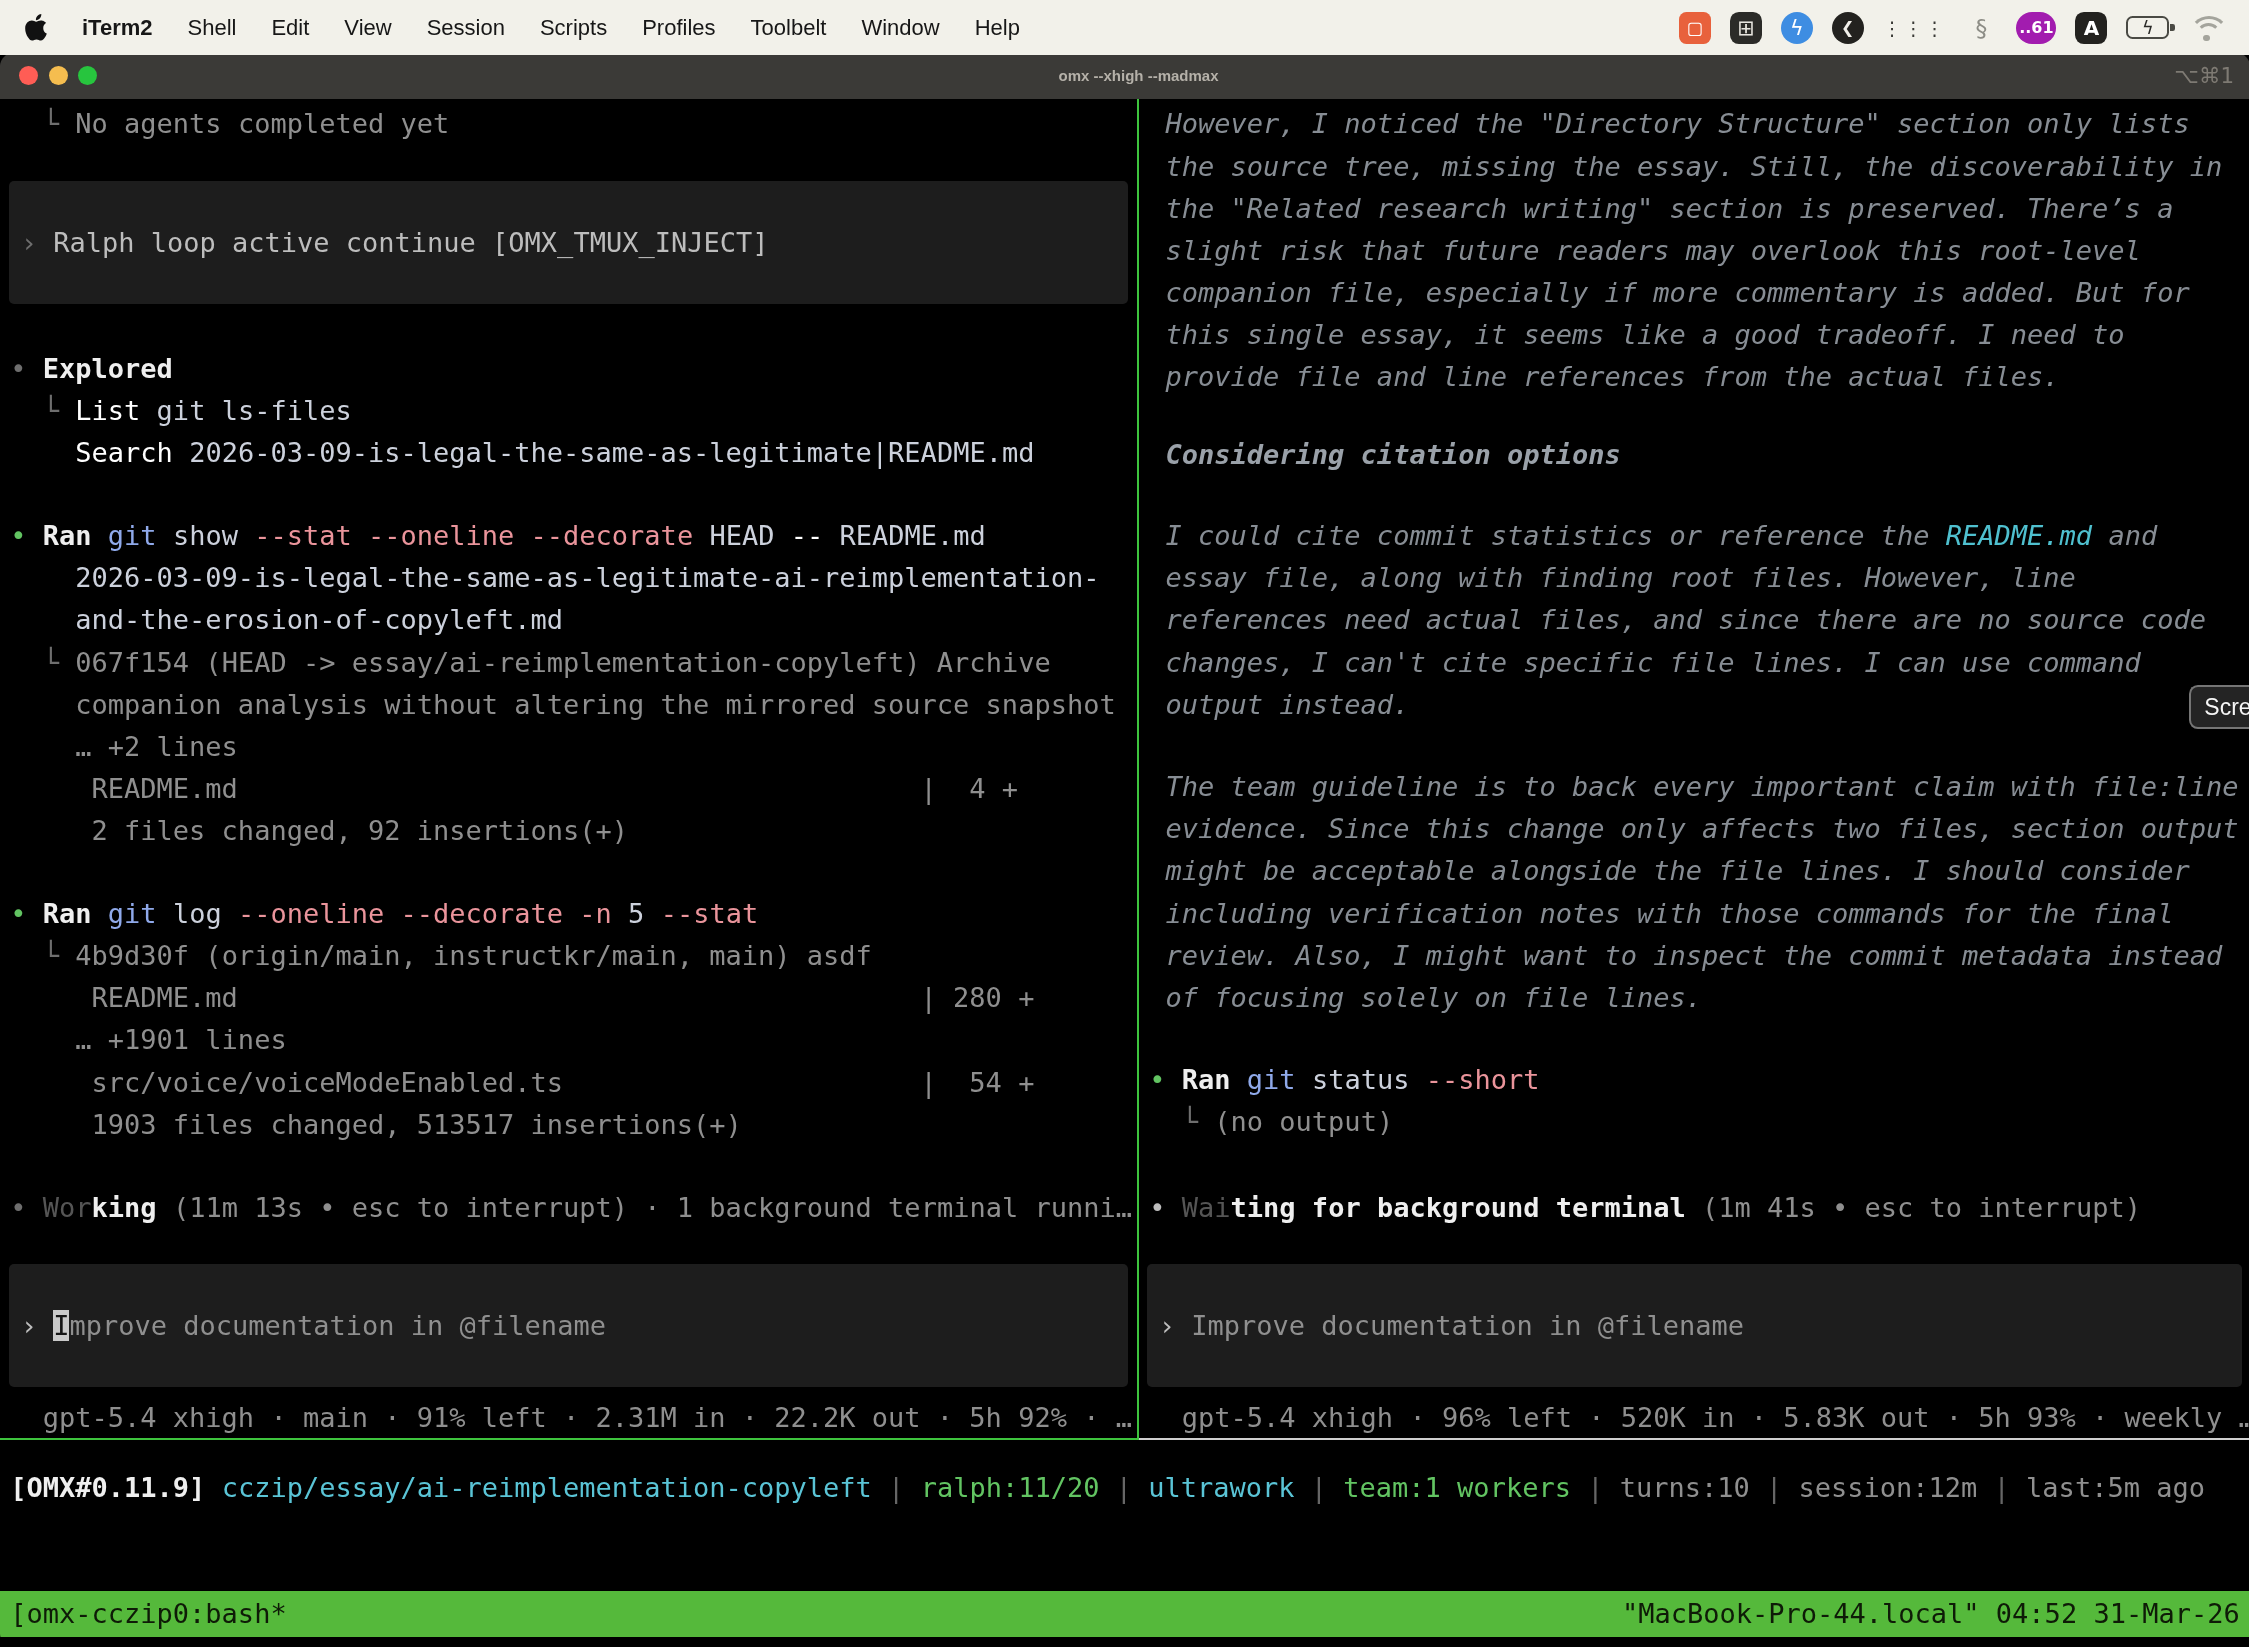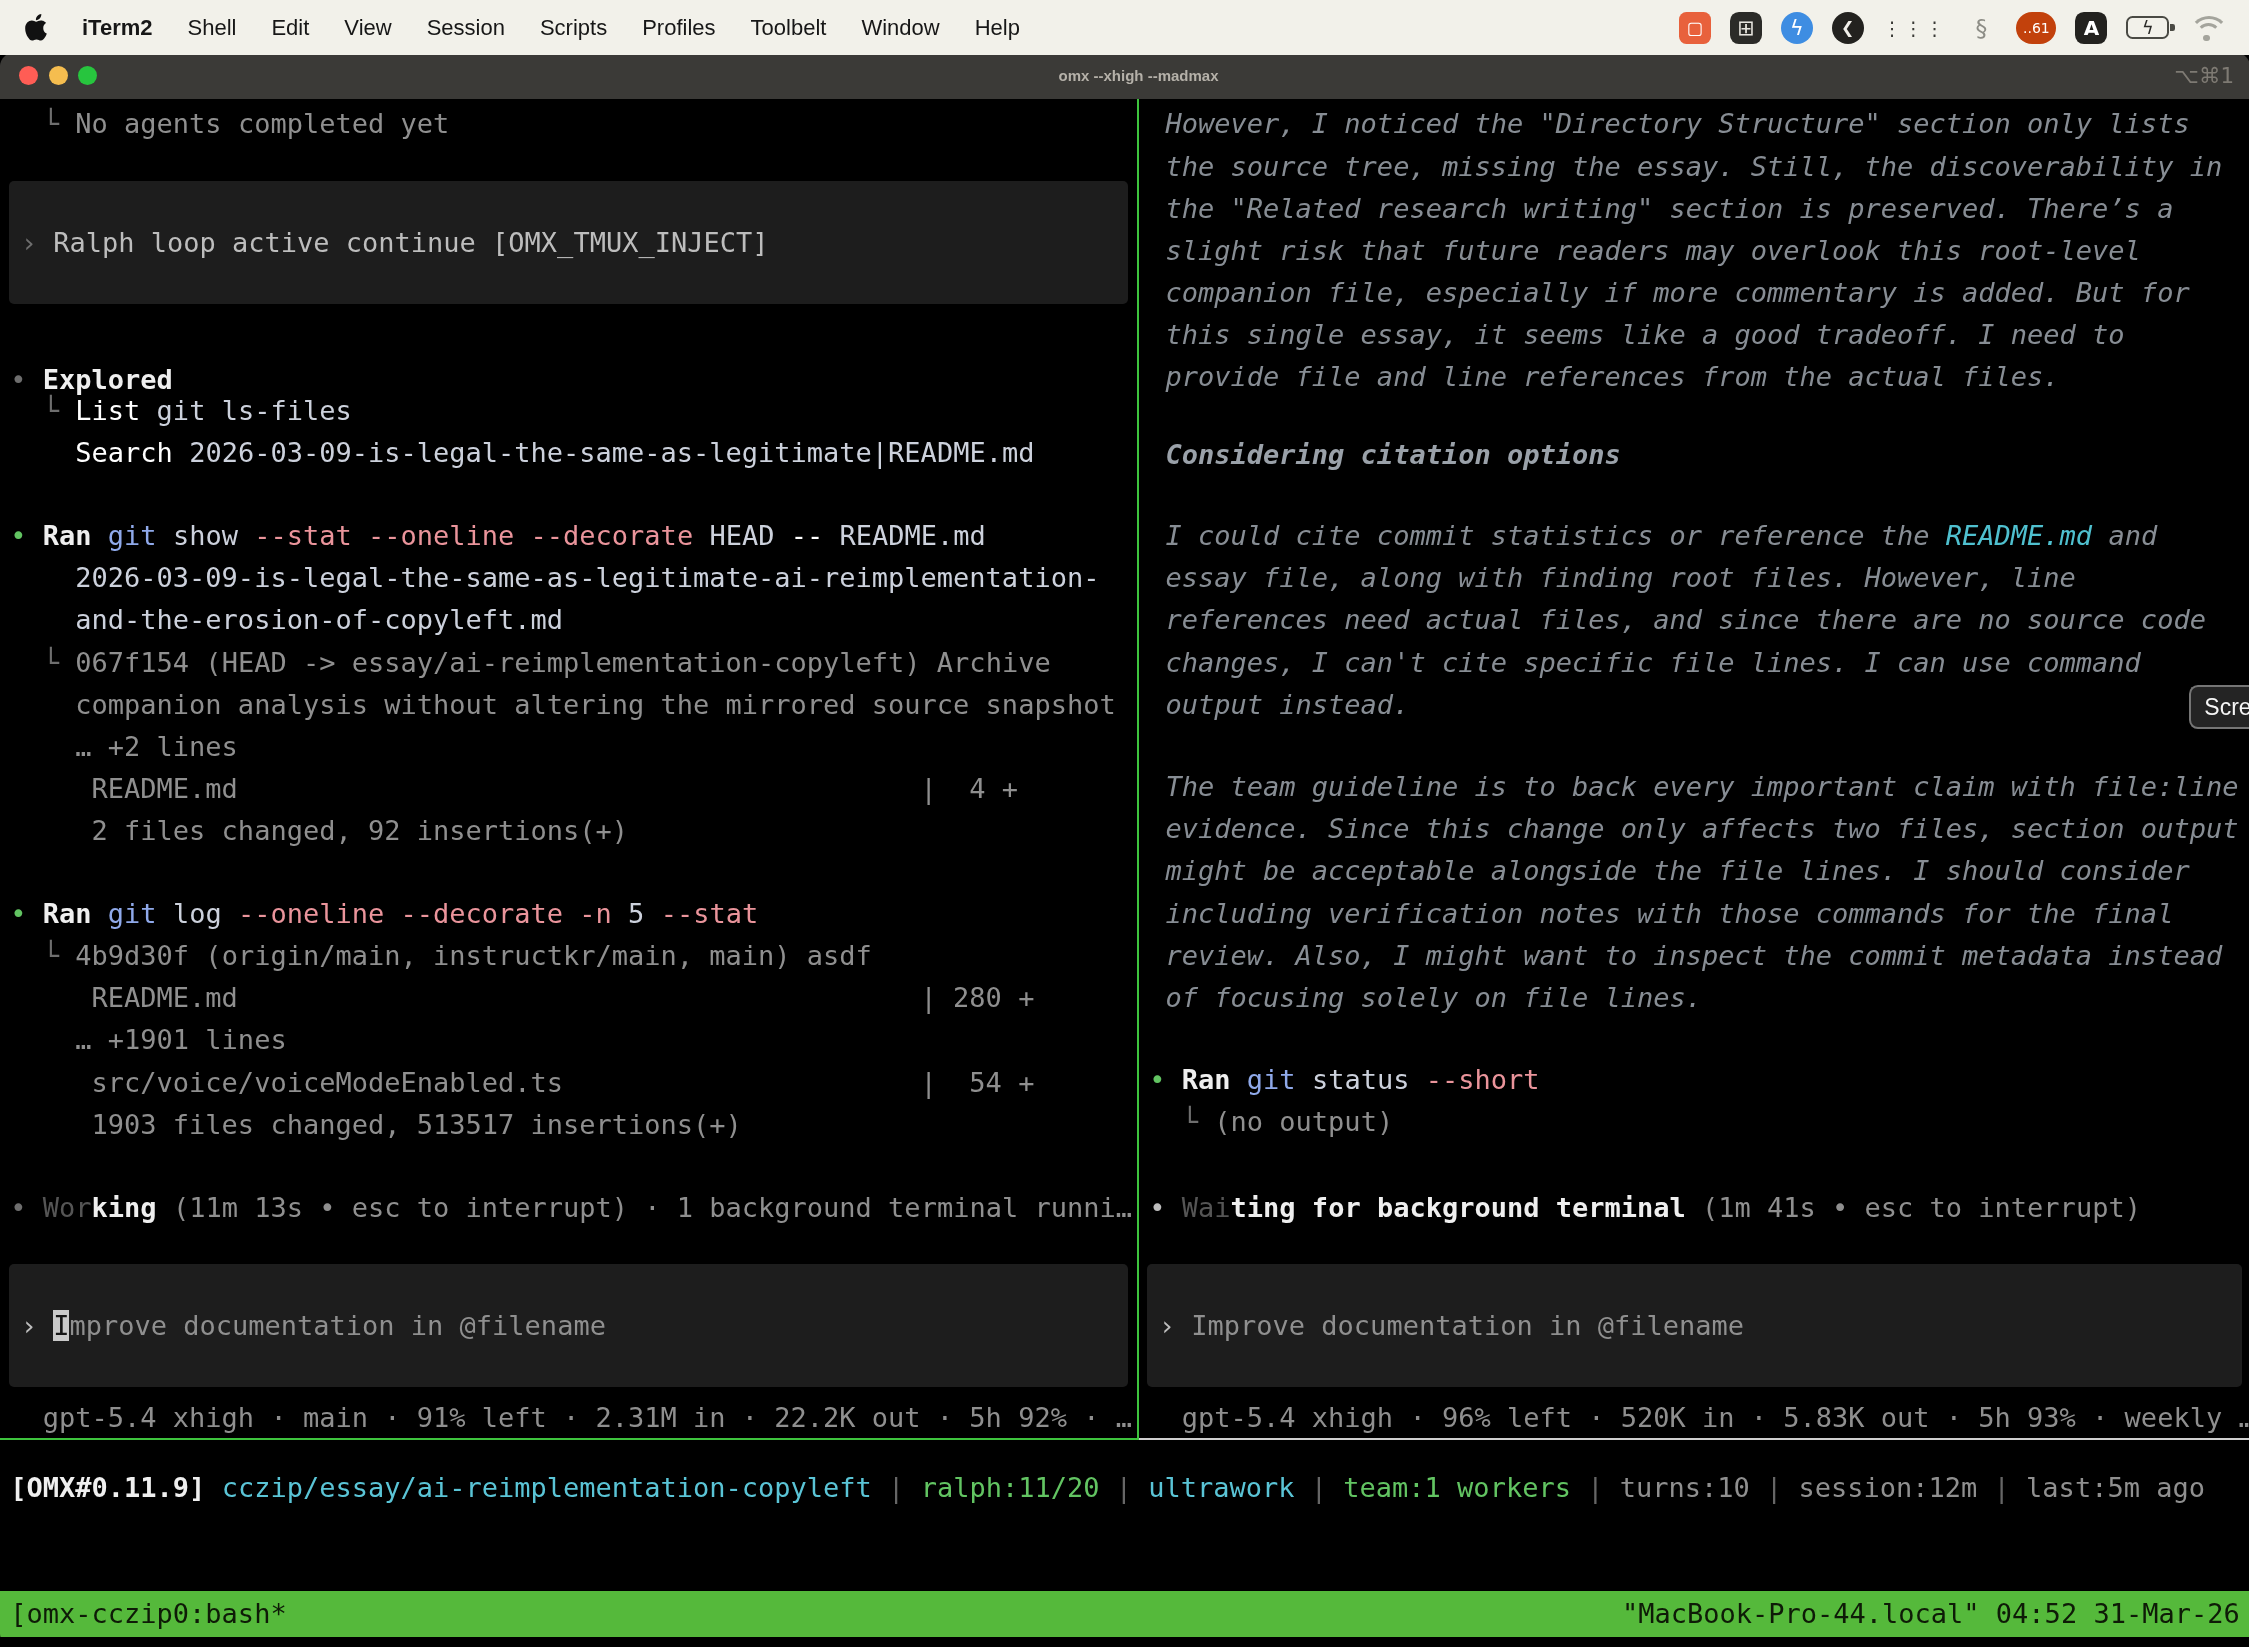--- a/index.html
+++ b/index.html
@@ -12,21 +12,21 @@
   .menu-item{cursor:default;}
   .menu-item.bold{font-weight:bold;}
   .mb-status{margin-left:auto;display:flex;align-items:center;gap:19px;margin-right:26.6px;}
   .mb-icon{height:32px;min-width:32px;display:flex;align-items:center;justify-content:center;font-size:20.7px;box-sizing:border-box;position:relative;font-family:"DejaVu Sans",sans-serif;}
   [data-name="screen-recording-icon"]{background:#e8613c;color:#fff;border-radius:7.4px;font-size:17.7px;}
   [data-name="shield-grid-icon"]{background:#2b2b28;color:#e8e6e0;border-radius:8.9px;font-size:20.7px;}
   [data-name="bolt-badge-icon"]{background:#3e8de2;color:#fff;border-radius:50%;font-size:20.7px;}
   [data-name="arc-browser-icon"]{background:#23221f;color:#f2f0ea;border-radius:50%;font-size:16px;font-weight:bold;}
   [data-name="dots-grid-icon"]{color:#3a3a36;font-size:19px;letter-spacing:2.2px;}
   [data-name="hook-icon"]{color:#8d8d86;font-size:23.6px;}
-  [data-name="battery-61-icon"]{background:#c2410c;color:#fff;border-radius:17.7px;font-size:14px;width:40px;}
+  [data-name="battery-61-icon"]{background:#a21caf;color:#fff;border-radius:17.7px;font-size:16px;width:40px;font-weight:bold;}
   [data-name="a-badge-icon"]{background:#23221f;color:#fff;border-radius:8.9px;font-weight:bold;font-size:20px;}
   [data-name="battery-charging-icon"]{width:43px;height:23.6px;border:2.2px solid #4a4a44;border-radius:6.6px;color:#2b2b28;font-size:17.7px;min-width:0;}
   [data-name="battery-charging-icon"]::after{content:"";position:absolute;right:-7.4px;top:5.9px;width:4.4px;height:7.4px;background:#4a4a44;border-radius:0 2.2px 2.2px 0;}
   [data-name="wifi-icon"]{width:35px;height:29.5px;min-width:0;}
   [data-name="wifi-icon"]::before{content:"";position:absolute;left:0.7px;top:3px;width:34px;height:34px;border:3.7px solid transparent;border-top-color:#a4a49c;border-radius:50%;}
   [data-name="wifi-icon"]::after{content:"";position:absolute;left:8px;top:10.3px;width:19px;height:19px;border:3.7px solid transparent;border-top-color:#a4a49c;border-radius:50%;}
   .wifi-dot{position:absolute;left:14.8px;top:22px;width:6.6px;height:6.6px;border-radius:50%;background:#a4a49c;}
 
   
   .window{position:absolute;top:53px;left:0;width:2250px;height:1594px;background:#000;border-radius:13.3px;overflow:hidden;}
@@ -120,21 +120,21 @@
     <span class="tl tl-zoom" data-name="traffic-light-zoom"></span>
     <div class="win-title" data-name="window-title">omx --xhigh --madmax</div>
     <div class="win-shortcut" data-name="window-shortcut-label">⌥⌘1</div>
   </div>
 
   <div class="pane pane-left" data-name="left-pane">
       <div class="tline" data-name="terminal-line" style="top: 4.4px;"><span class="c-dim">  └ </span><span class="c-gray">No agents completed yet</span></div>
       <div class="tblock" data-name="injected-prompt-box" style="top: 82px; left: 8.9px; width: 1119px; height: 123px;">
         <div class="tline-in"><span class="c-dim">› </span><span class="c-lgray">Ralph loop active continue [OMX_TMUX_INJECT]</span></div>
       </div>
-      <div class="tline" data-name="terminal-line" style="top: 260px; text-decoration: underline;"><span class="c-dim">• </span><span class="c-white">Explored</span></div>
+      <div class="tline" data-name="terminal-line" style="top: 249px; text-decoration: underline;"><span class="c-dim">• </span><span class="c-white">Explored</span></div>
       <div class="tline" data-name="terminal-line" style="top: 291px;"><span class="c-dim">  └ </span><span class="c-teal">List</span><span class="c-lav"> git ls-files</span></div>
       <div class="tline" data-name="terminal-line" style="top: 333px;"><span class="c-lav">    </span><span class="c-teal">Search</span><span class="c-lav"> 2026-03-09-is-legal-the-same-as-legitimate|README.md</span></div>
       <div class="tline" data-name="terminal-line" style="top: 416px;"><span class="c-green">• </span><span class="c-white">Ran</span><span class="c-lav"> </span><span class="c-blue">git</span><span class="c-lav"> show </span><span class="c-red">--stat</span><span class="c-lav"> </span><span class="c-red">--oneline</span><span class="c-lav"> </span><span class="c-red">--decorate</span><span class="c-lav"> HEAD </span><span class="c-teal">--</span><span class="c-lav"> README.md</span></div>
       <div class="tline" data-name="terminal-line" style="top: 458px;"><span class="c-lav">    2026-03-09-is-legal-the-same-as-legitimate-ai-reimplementation-</span></div>
       <div class="tline" data-name="terminal-line" style="top: 500px;"><span class="c-lav">    and-the-erosion-of-copyleft.md</span></div>
       <div class="tline" data-name="terminal-line" style="top: 543px;"><span class="c-dim">  └ </span><span class="c-gray">067f154 (HEAD -&gt; essay/ai-reimplementation-copyleft) Archive</span></div>
       <div class="tline" data-name="terminal-line" style="top: 585px;"><span class="c-gray">    companion analysis without altering the mirrored source snapshot</span></div>
       <div class="tline" data-name="terminal-line" style="top: 627px;"><span class="c-gray">    … +2 lines</span></div>
       <div class="tline" data-name="terminal-line" style="top: 669px;"><span class="c-gray">     README.md                                          |  4 +</span></div>
       <div class="tline" data-name="terminal-line" style="top: 711px;"><span class="c-gray">     2 files changed, 92 insertions(+)</span></div>

